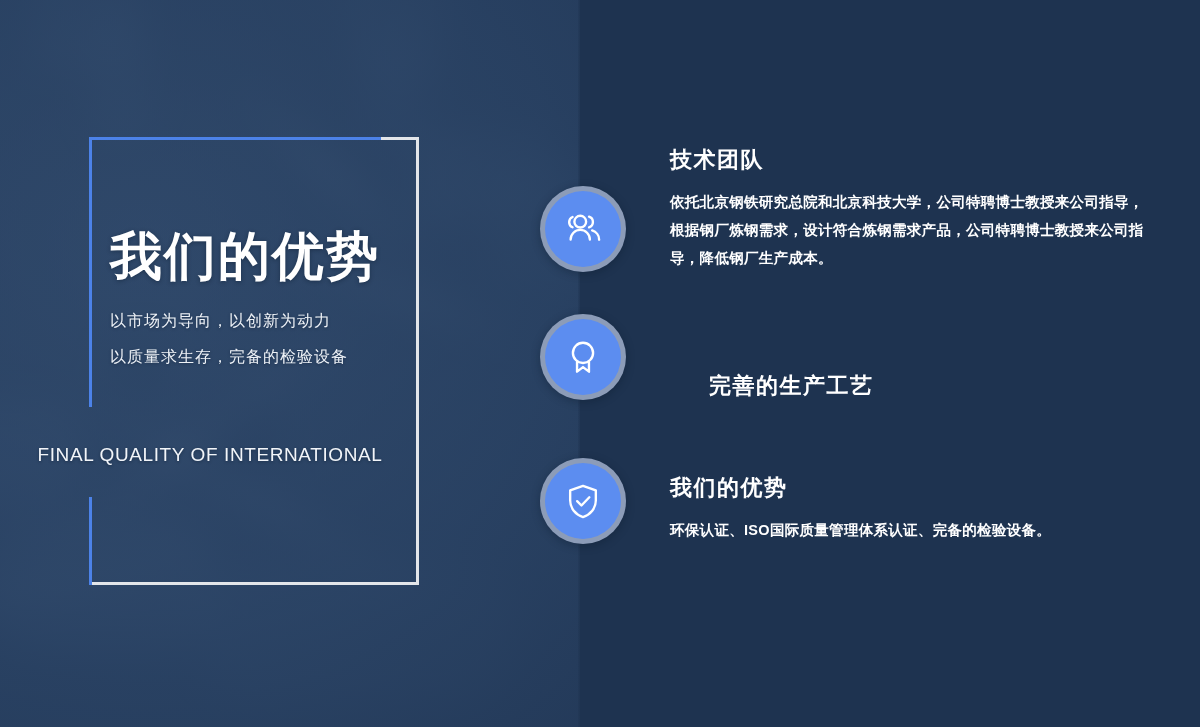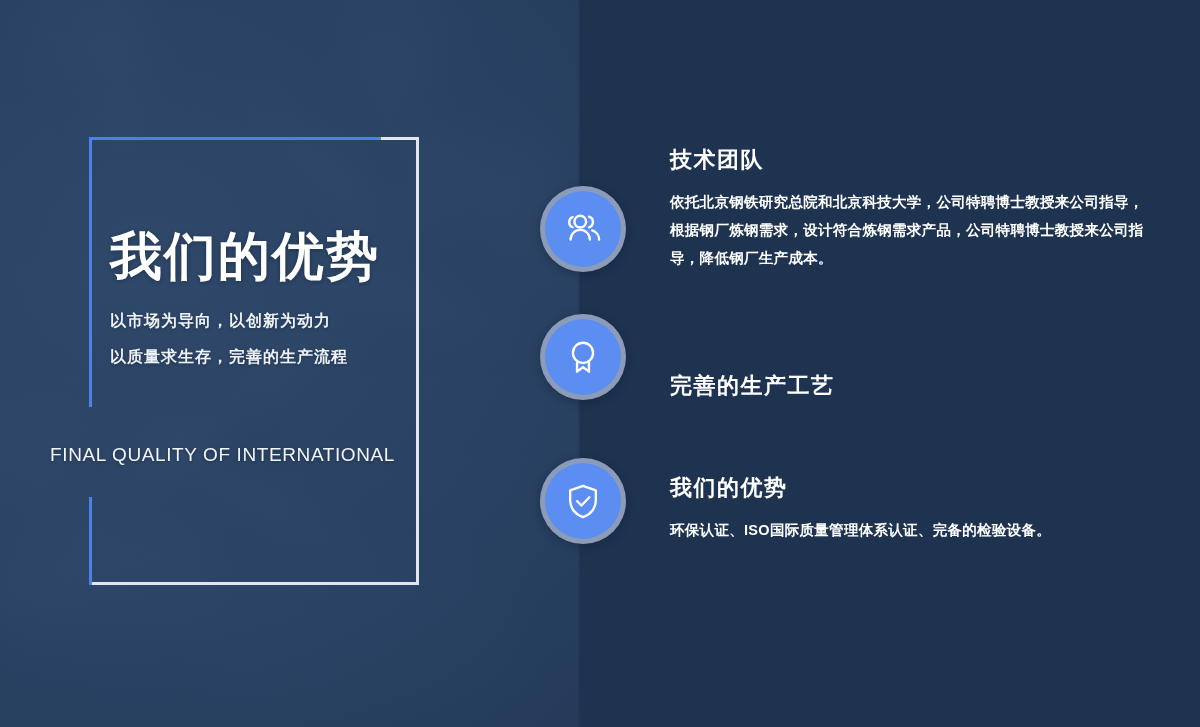--- a/index.html
+++ b/index.html
@@ -105,27 +105,26 @@
     line-height:62px;
     text-shadow:0 1px 4px rgba(12,26,45,.45);
   }
   .sub-lines {
     margin-top:16px;
     color:#eef2f7;
     font-size:16px;
     line-height:36px;
     letter-spacing:1px;
     text-shadow:0 1px 3px rgba(12,26,45,.40);
-    font-weight:bold;
   }
   .en-block {
     position:absolute;
     left:25px; top:440px;
     width:370px;
-    text-align:right;
+    text-align:center;
     color:#f2f5f9;
     font-size:19px;
     line-height:29px;
     letter-spacing:.6px;
     text-shadow:0 1px 3px rgba(12,26,45,.45);
   }
 
   
   .features {
     position:absolute;
@@ -167,21 +166,21 @@
     margin-top:14px;
     color:#ffffff;
     font-size:14.5px;
     font-weight:700;
     line-height:28px;
     letter-spacing:.3px;
   }
 
   
   .row-1 { margin-bottom:42px; }
-  .row-2 { margin-bottom:58px; }
+  .row-2 { margin-bottom:58px;gap:39px; }
 </style>
 </head>
 <body>
 
 <div class="stage">
 
   <div class="left-panel">
     <div class="photo-layer">
       <div class="blob b1"></div>
       <div class="blob b2"></div>
@@ -213,21 +212,21 @@
     <div class="frame-edge edge-right"></div>
     <div class="frame-edge edge-bottom"></div>
     <div class="frame-edge edge-left-top"></div>
     <div class="frame-edge edge-left-bot"></div>
   </div>
 
   <div class="title-block">
     <div class="main-title">我们的优势</div>
     <div class="sub-lines">
       <div>以市场为导向，以创新为动力</div>
-      <div>以质量求生存，完善的生产流程</div>
+      <div>以质量求生存，完备的检验设备</div>
     </div>
   </div>
 
   <div class="en-block">
     <div>FINAL QUALITY OF INTERNATIONAL</div>
   </div>
 
   <div class="features">
 
     <div class="feature row-1">

